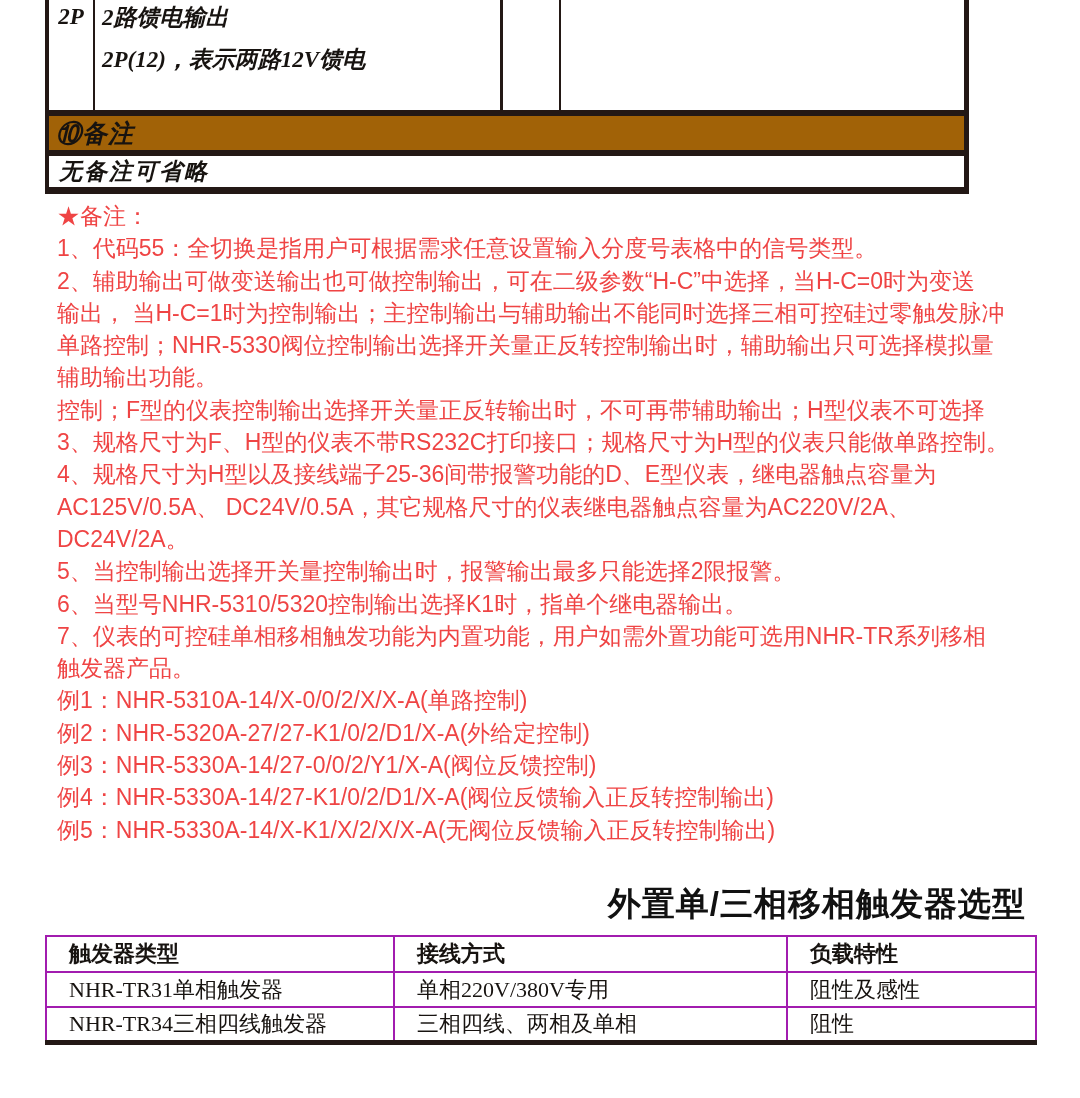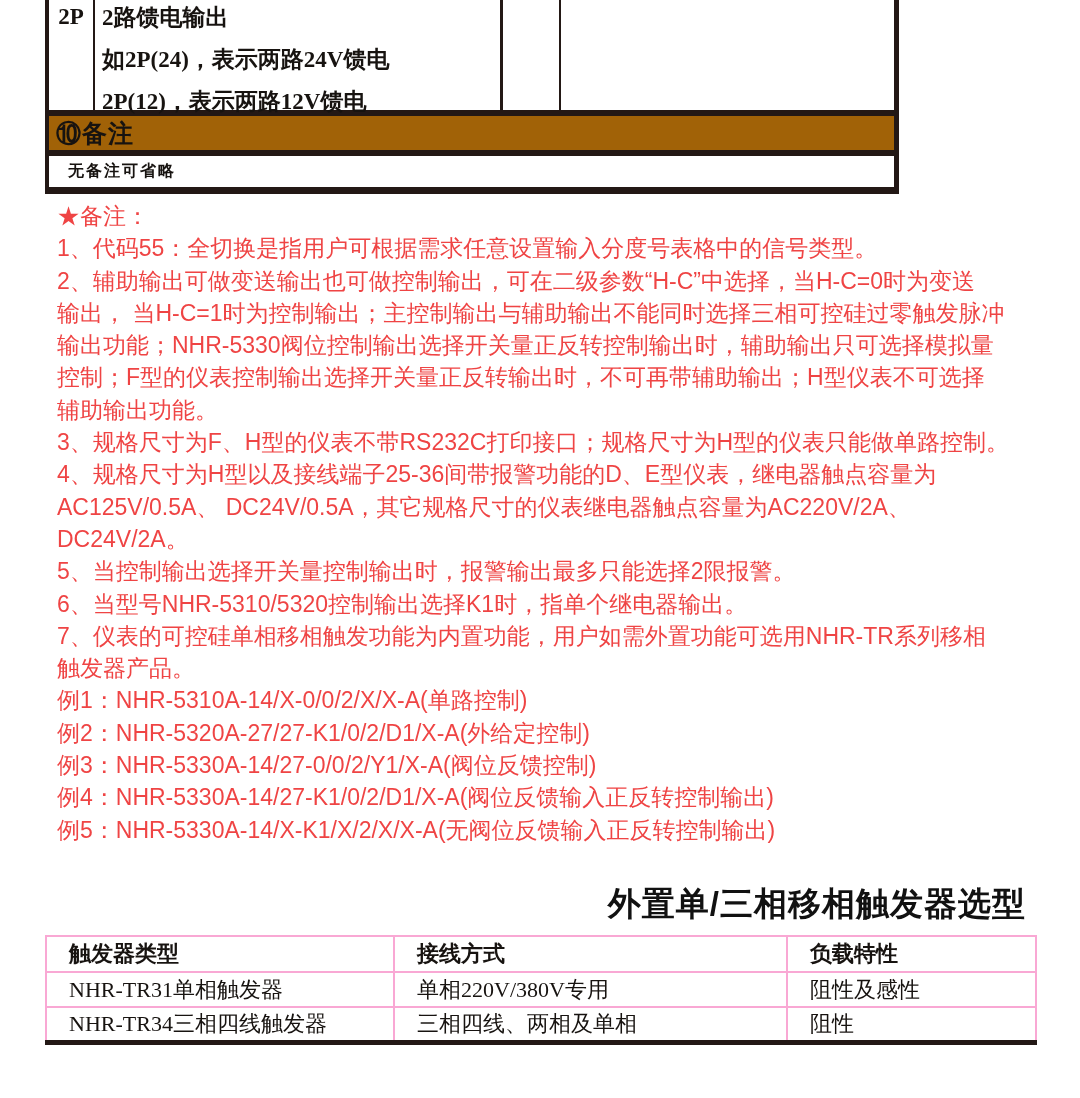--- a/index.html
+++ b/index.html
@@ -6,21 +6,21 @@
   .page{
     position:relative;
     width:1080px;height:1098px;
     background:#ffffff;
     font-family:"Liberation Sans", sans-serif;
     color:#171310;
     overflow:hidden;
   }
   
   .top-table{
-    position:absolute;left:45px;top:0;width:854px;
+    position:absolute;left:45px;top:0;width:924px;font-style:italic;
   }
   .tt-row1{
     display:flex;height:110px;box-sizing:border-box;
     border-left:4px solid #231815;border-right:5px solid #231815;
   }
   .tt-code{
     width:46px;box-sizing:border-box;border-right:2px solid #231815;
     font-family:"Liberation Serif", serif;
     font-size:23px;font-weight:bold;text-align:center;
     padding-top:3px;line-height:27px;
@@ -39,23 +39,23 @@
     border-top:6px solid #231815;border-bottom:6px solid #231815;
     border-left:4px solid #231815;border-right:5px solid #231815;
     background:#a16207;
     display:flex;align-items:center;padding-left:7px;
     font-size:25px;font-weight:bold;letter-spacing:1px;
   }
   .tt-remark-body{
     box-sizing:border-box;height:38px;
     border-left:4px solid #231815;border-right:5px solid #231815;
     border-bottom:7px solid #231815;
-    display:flex;align-items:center;padding-left:19px;
+    display:flex;align-items:center;padding-left:10px;
     font-family:"Liberation Serif", serif;
-    font-size:16px;font-weight:bold;letter-spacing:2px;
+    font-size:23px;font-weight:bold;letter-spacing:2px;
   }
   
   .notes{
     position:absolute;left:57px;top:200px;width:985px;
     font-size:23px;line-height:32.3px;font-weight:400;
     color:#ef4444;white-space:nowrap;
   }
   
   .trigger-title{
     position:absolute;left:0;top:882px;width:1026px;
@@ -63,21 +63,21 @@
     font-size:33px;font-weight:bold;color:#111111;
     letter-spacing:1px;
   }
   .btable{
     position:absolute;left:45px;top:935px;width:990px;
     border-collapse:collapse;table-layout:fixed;
     font-family:"Liberation Serif", serif;
     font-size:22px;color:#171310;
   }
   .btable td{
-    border:2px solid #f9a8d4;
+    border:2px solid #a21caf;
     box-sizing:border-box;
     padding:0 0 0 22px;
     height:35px;
     white-space:nowrap;overflow:hidden;
   }
   .btable tr.hdr td{height:36px;font-weight:bold;}
   .btable td.c1{width:348px;}
   .btable td.c2{width:393px;}
   .btable td.c3{width:249px;}
   .btable{border-bottom:5px solid #231815;}
@@ -86,38 +86,37 @@
 </head>
 <body>
 
 <div class="page">
 
   <div class="top-table">
     <div class="tt-row1">
       <div class="tt-code">2P</div>
       <div class="tt-desc">
         <div>2路馈电输出</div>
-        <div>如2P(24)，表示两路24V馈电</div>
         <div>2P(12)，表示两路12V馈电</div>
       </div>
       <div class="tt-narrow"></div>
       <div class="tt-wide"></div>
     </div>
     <div class="tt-remark-head">⑩备注</div>
     <div class="tt-remark-body">无备注可省略</div>
   </div>
 
   <div class="notes">
     <div>★备注：</div>
     <div>1、代码55：全切换是指用户可根据需求任意设置输入分度号表格中的信号类型。</div>
     <div>2、辅助输出可做变送输出也可做控制输出，可在二级参数“H-C”中选择，当H-C=0时为变送</div>
     <div>输出， 当H-C=1时为控制输出；主控制输出与辅助输出不能同时选择三相可控硅过零触发脉冲</div>
-    <div>输出功能；NHR-5330阀位控制输出选择开关量正反转控制输出时，辅助输出只可选择模拟量</div>
+    <div>单路控制；NHR-5330阀位控制输出选择开关量正反转控制输出时，辅助输出只可选择模拟量</div>
+    <div>辅助输出功能。</div>
     <div>控制；F型的仪表控制输出选择开关量正反转输出时，不可再带辅助输出；H型仪表不可选择</div>
-    <div>辅助输出功能。</div>
     <div>3、规格尺寸为F、H型的仪表不带RS232C打印接口；规格尺寸为H型的仪表只能做单路控制。</div>
     <div>4、规格尺寸为H型以及接线端子25-36间带报警功能的D、E型仪表，继电器触点容量为</div>
     <div>AC125V/0.5A、 DC24V/0.5A，其它规格尺寸的仪表继电器触点容量为AC220V/2A、</div>
     <div>DC24V/2A。</div>
     <div>5、当控制输出选择开关量控制输出时，报警输出最多只能选择2限报警。</div>
     <div>6、当型号NHR-5310/5320控制输出选择K1时，指单个继电器输出。</div>
     <div>7、仪表的可控硅单相移相触发功能为内置功能，用户如需外置功能可选用NHR-TR系列移相</div>
     <div>触发器产品。</div>
     <div>例1：NHR-5310A-14/X-0/0/2/X/X-A(单路控制)</div>
     <div>例2：NHR-5320A-27/27-K1/0/2/D1/X-A(外给定控制)</div>

